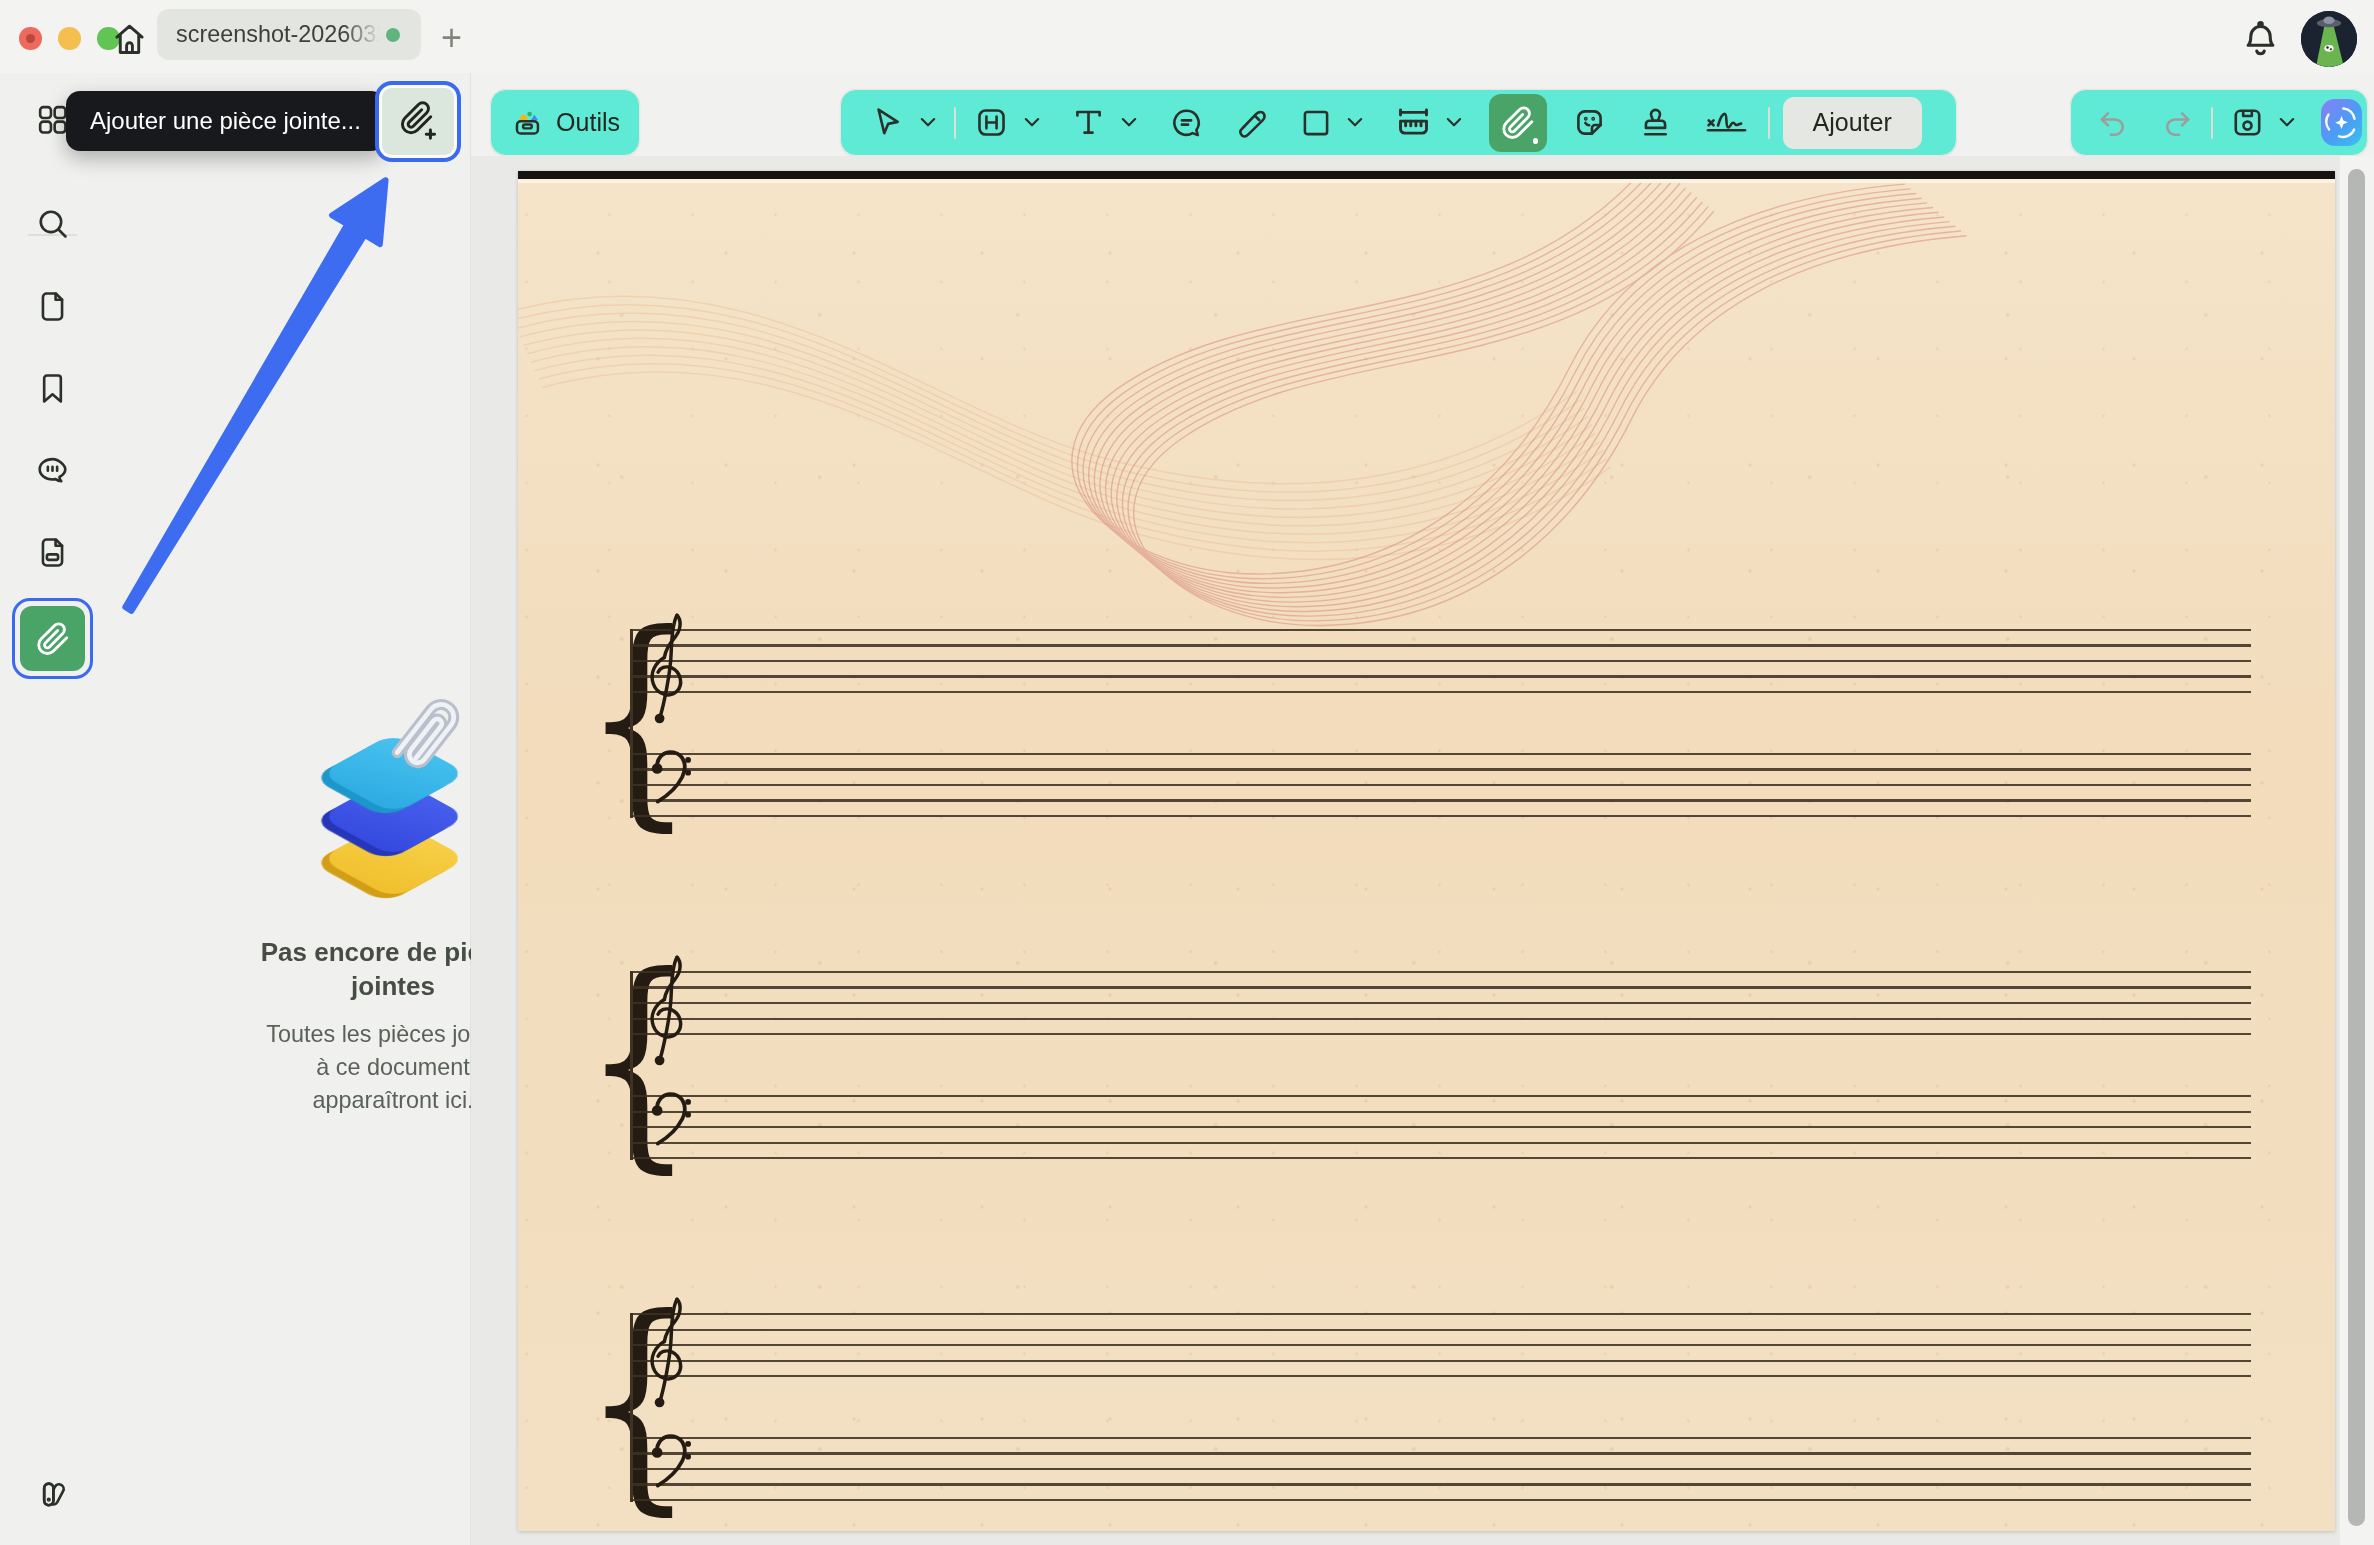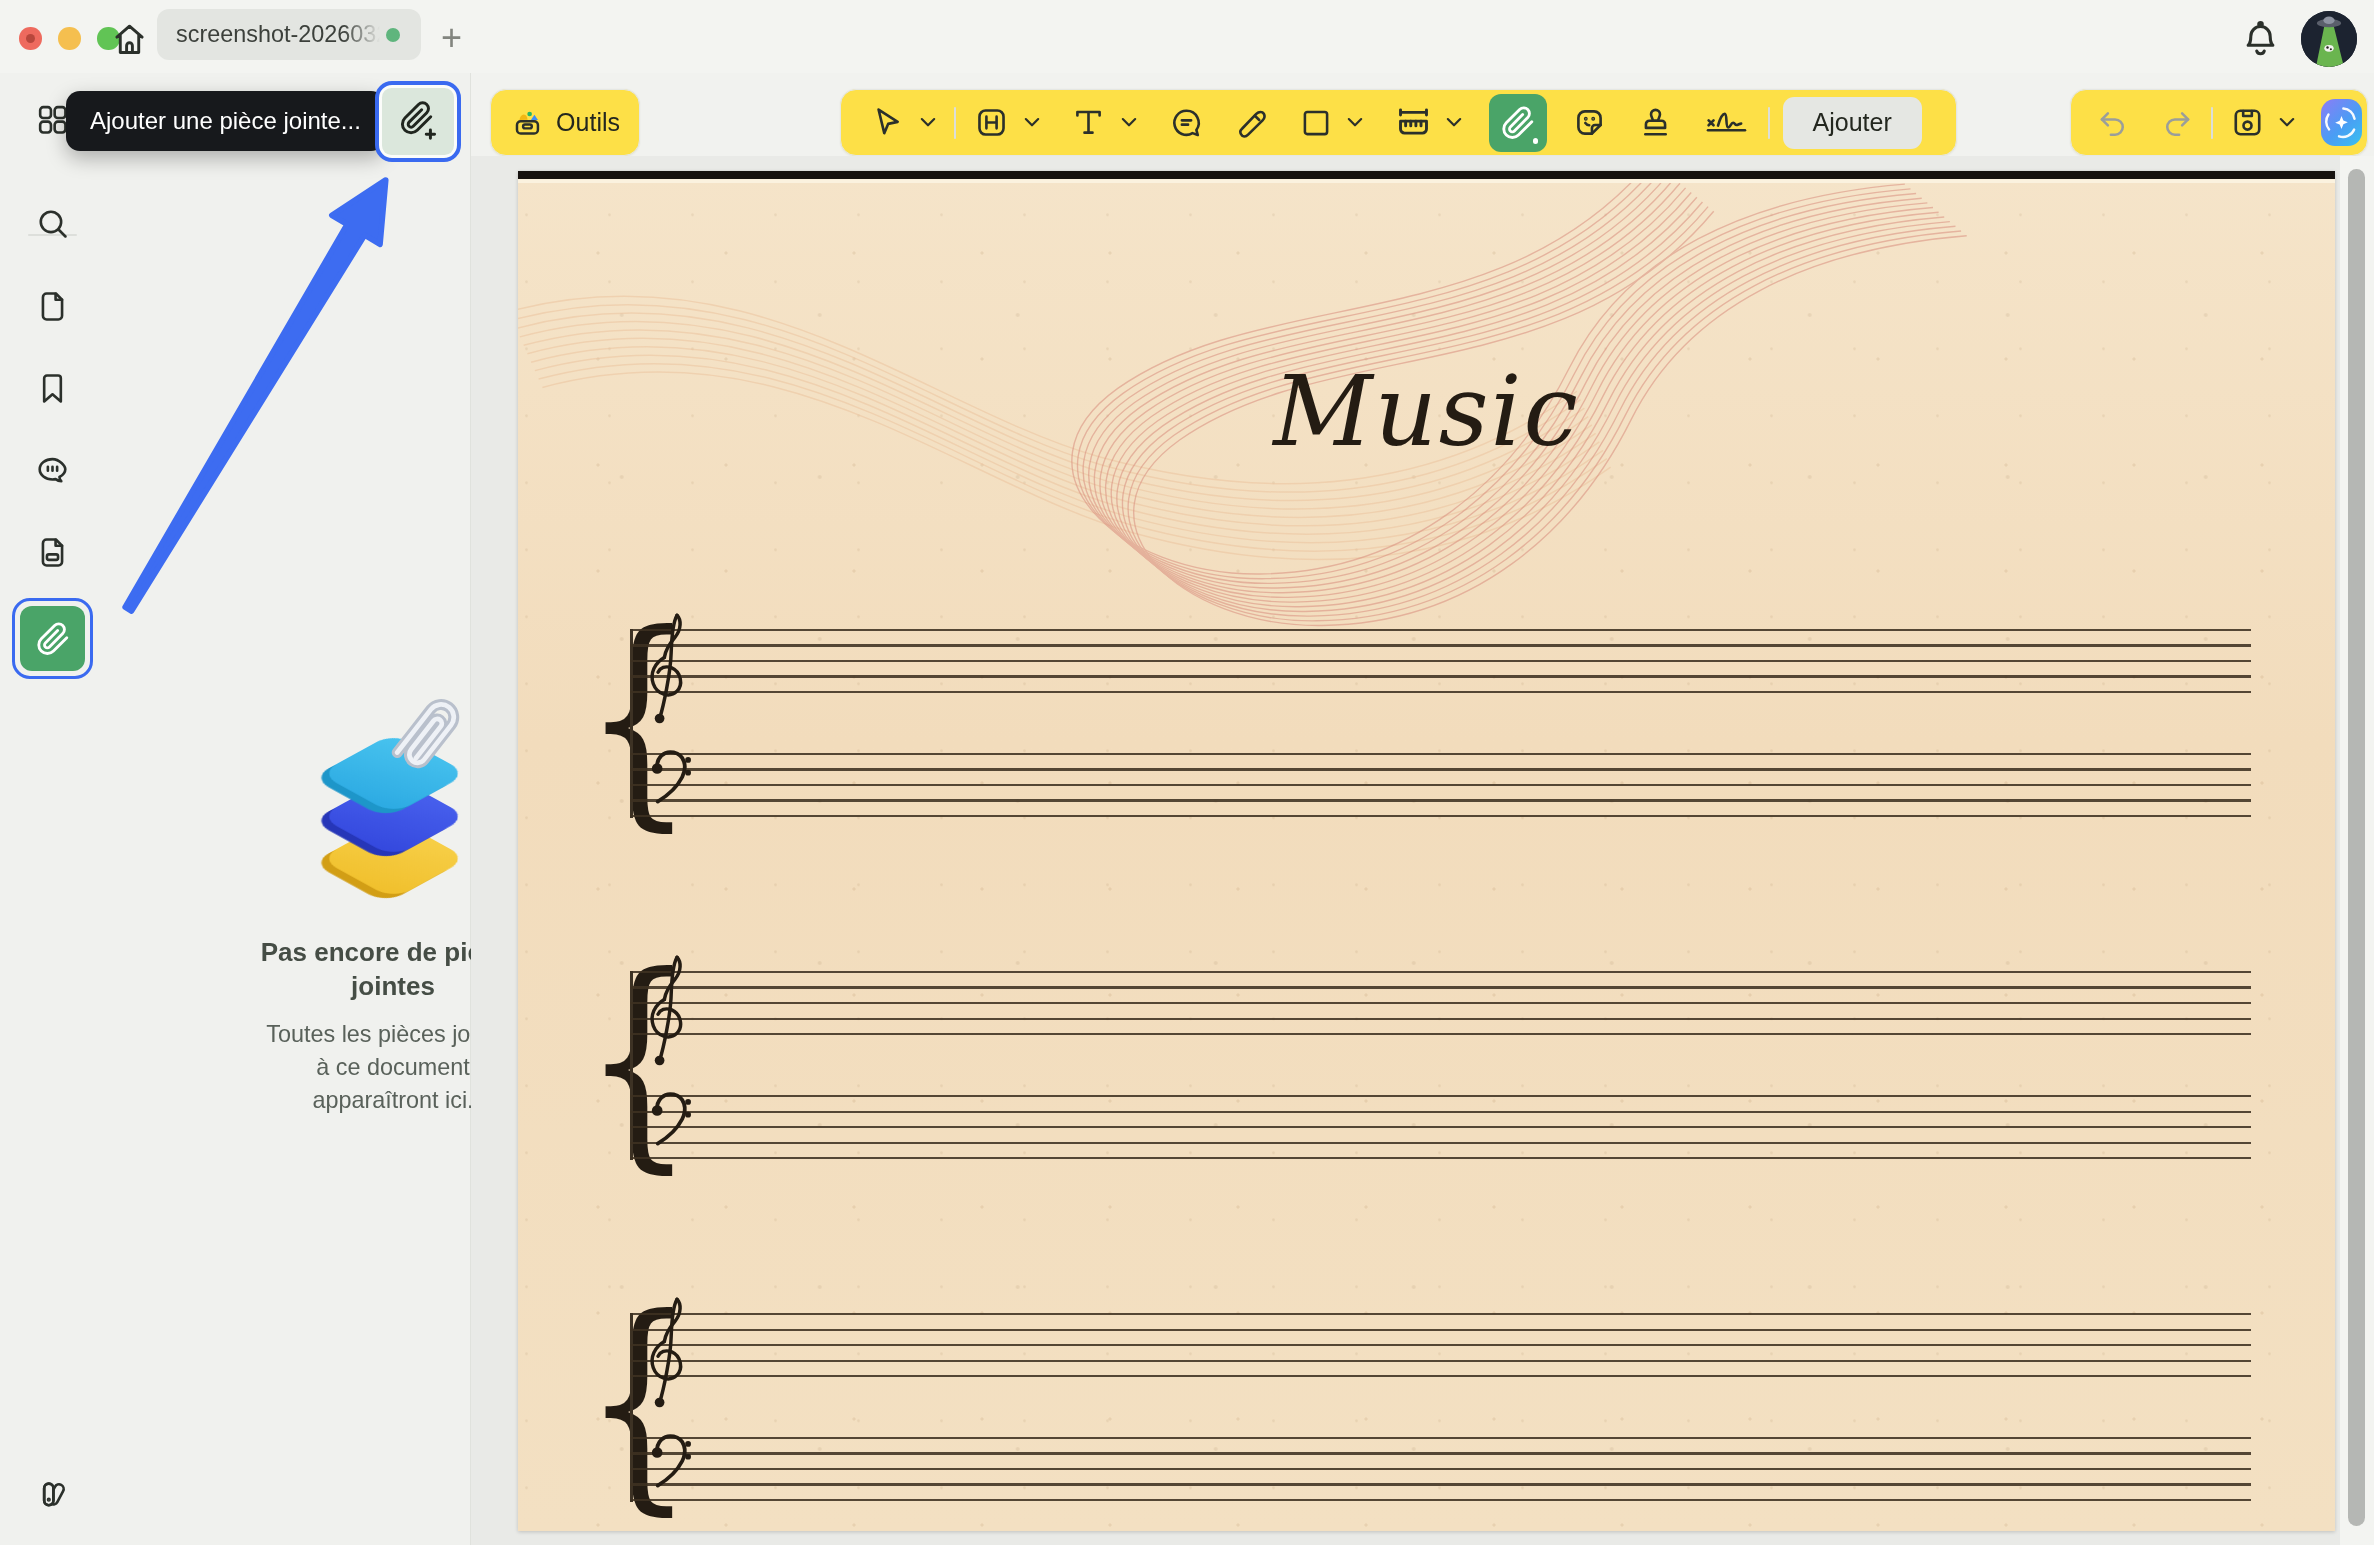--- a/index.html
+++ b/index.html
@@ -19,21 +19,21 @@
   .tab { position:absolute; left:157px; top:9.4px; width:264px; height:51px; background:#e3e5e1; border-radius:12px; display:flex; align-items:center; padding:0 19px; }
   .tab-title { font-size:23.4px; color:#3c403b; white-space:nowrap; overflow:hidden; width:204px;
                -webkit-mask-image:linear-gradient(90deg,#000 82%,transparent 100%);
                mask-image:linear-gradient(90deg,#000 82%,transparent 100%); }
   .tab-dot { width:14px; height:14px; border-radius:50%; background:#5fb57d; margin-left:5.6px; flex:none; }
   .newtab { position:absolute; left:433px; top:20.6px; width:37px; height:37px; color:#82857f; font-size:36px; line-height:34px; text-align:center; font-weight:300; }
   .bell-btn { position:absolute; left:2239px; top:19px; width:43px; height:43px; }
   .avatar { position:absolute; left:2301px; top:11.2px; width:56px; height:56px; border-radius:50%; background:#1c2330; overflow:hidden; }
 
   
-  .bar-card { position:absolute; top:89px; height:67px; background:#fde047; border:0.9px solid #e5e7e3; border-radius:16px; box-shadow:0 0.9px 1.9px rgba(40,45,40,.06); display:flex; align-items:center; }
+  .bar-card { position:absolute; top:89px; height:67px; background:#5eead4; border:0.9px solid #e5e7e3; border-radius:16px; box-shadow:0 0.9px 1.9px rgba(40,45,40,.06); display:flex; align-items:center; }
   .card-tools { left:490px; width:150px; padding:0 19px; gap:11.2px; }
   .tools-label { font-size:25px; font-weight:500; color:#23271f; }
   .card-center { left:840px; width:1117px; padding:0 24px; gap:0; }
   .card-right { left:2070px; width:298px; padding:0 20.6px; gap:0; }
   .tbtn { height:58px; display:flex; align-items:center; justify-content:center; flex:none; border-radius:12px; }
   .chev { width:24px; margin:0 1.9px 0 5.6px; flex:none; display:flex; justify-content:center; }
   .vdiv { width:1.9px; height:32px; background:#dcdeda; border-radius:0.9px; margin:0 13px; flex:none; }
   .gap { width:20.6px; flex:none; }
   .tool-active { width:58px; background:#4aa468; position:relative; }
   .tool-active::after { content:""; position:absolute; right:8.4px; bottom:7.5px; width:5.6px; height:5.6px; border-radius:50%; background:#fff; }
@@ -402,21 +402,20 @@
           <use href="#wr" x="30" y="25"></use>
           <use href="#wr" x="36" y="30"></use>
           <use href="#wr" x="42" y="35"></use>
           <use href="#wr" x="48" y="40"></use>
           <use href="#wr" x="54" y="45"></use>
           <use href="#wr" x="60" y="50"></use>
           <use href="#wr" x="66" y="55"></use>
       </g>
     </svg>
     <div class="page-topbar"></div>
-    <div class="doc-title">Music</div>
 
     <div class="system" style="top:452px">
       <div class="brace">{</div>
       <div class="sysline"></div>
       <div class="staff staff-treble"></div>
       <div class="staff staff-bass"></div>
       <svg class="clef-g" width="39" height="118" viewBox="0 0 36 112">
         <circle cx="10.5" cy="103" r="4.6" fill="#241c13"></circle>
         <g fill="none" stroke="#241c13" stroke-width="3.3" stroke-linecap="round">
           <path d="M10.5 103 C14 92 21 60 21.5 40 C22 24 23 12 27 5"></path>

